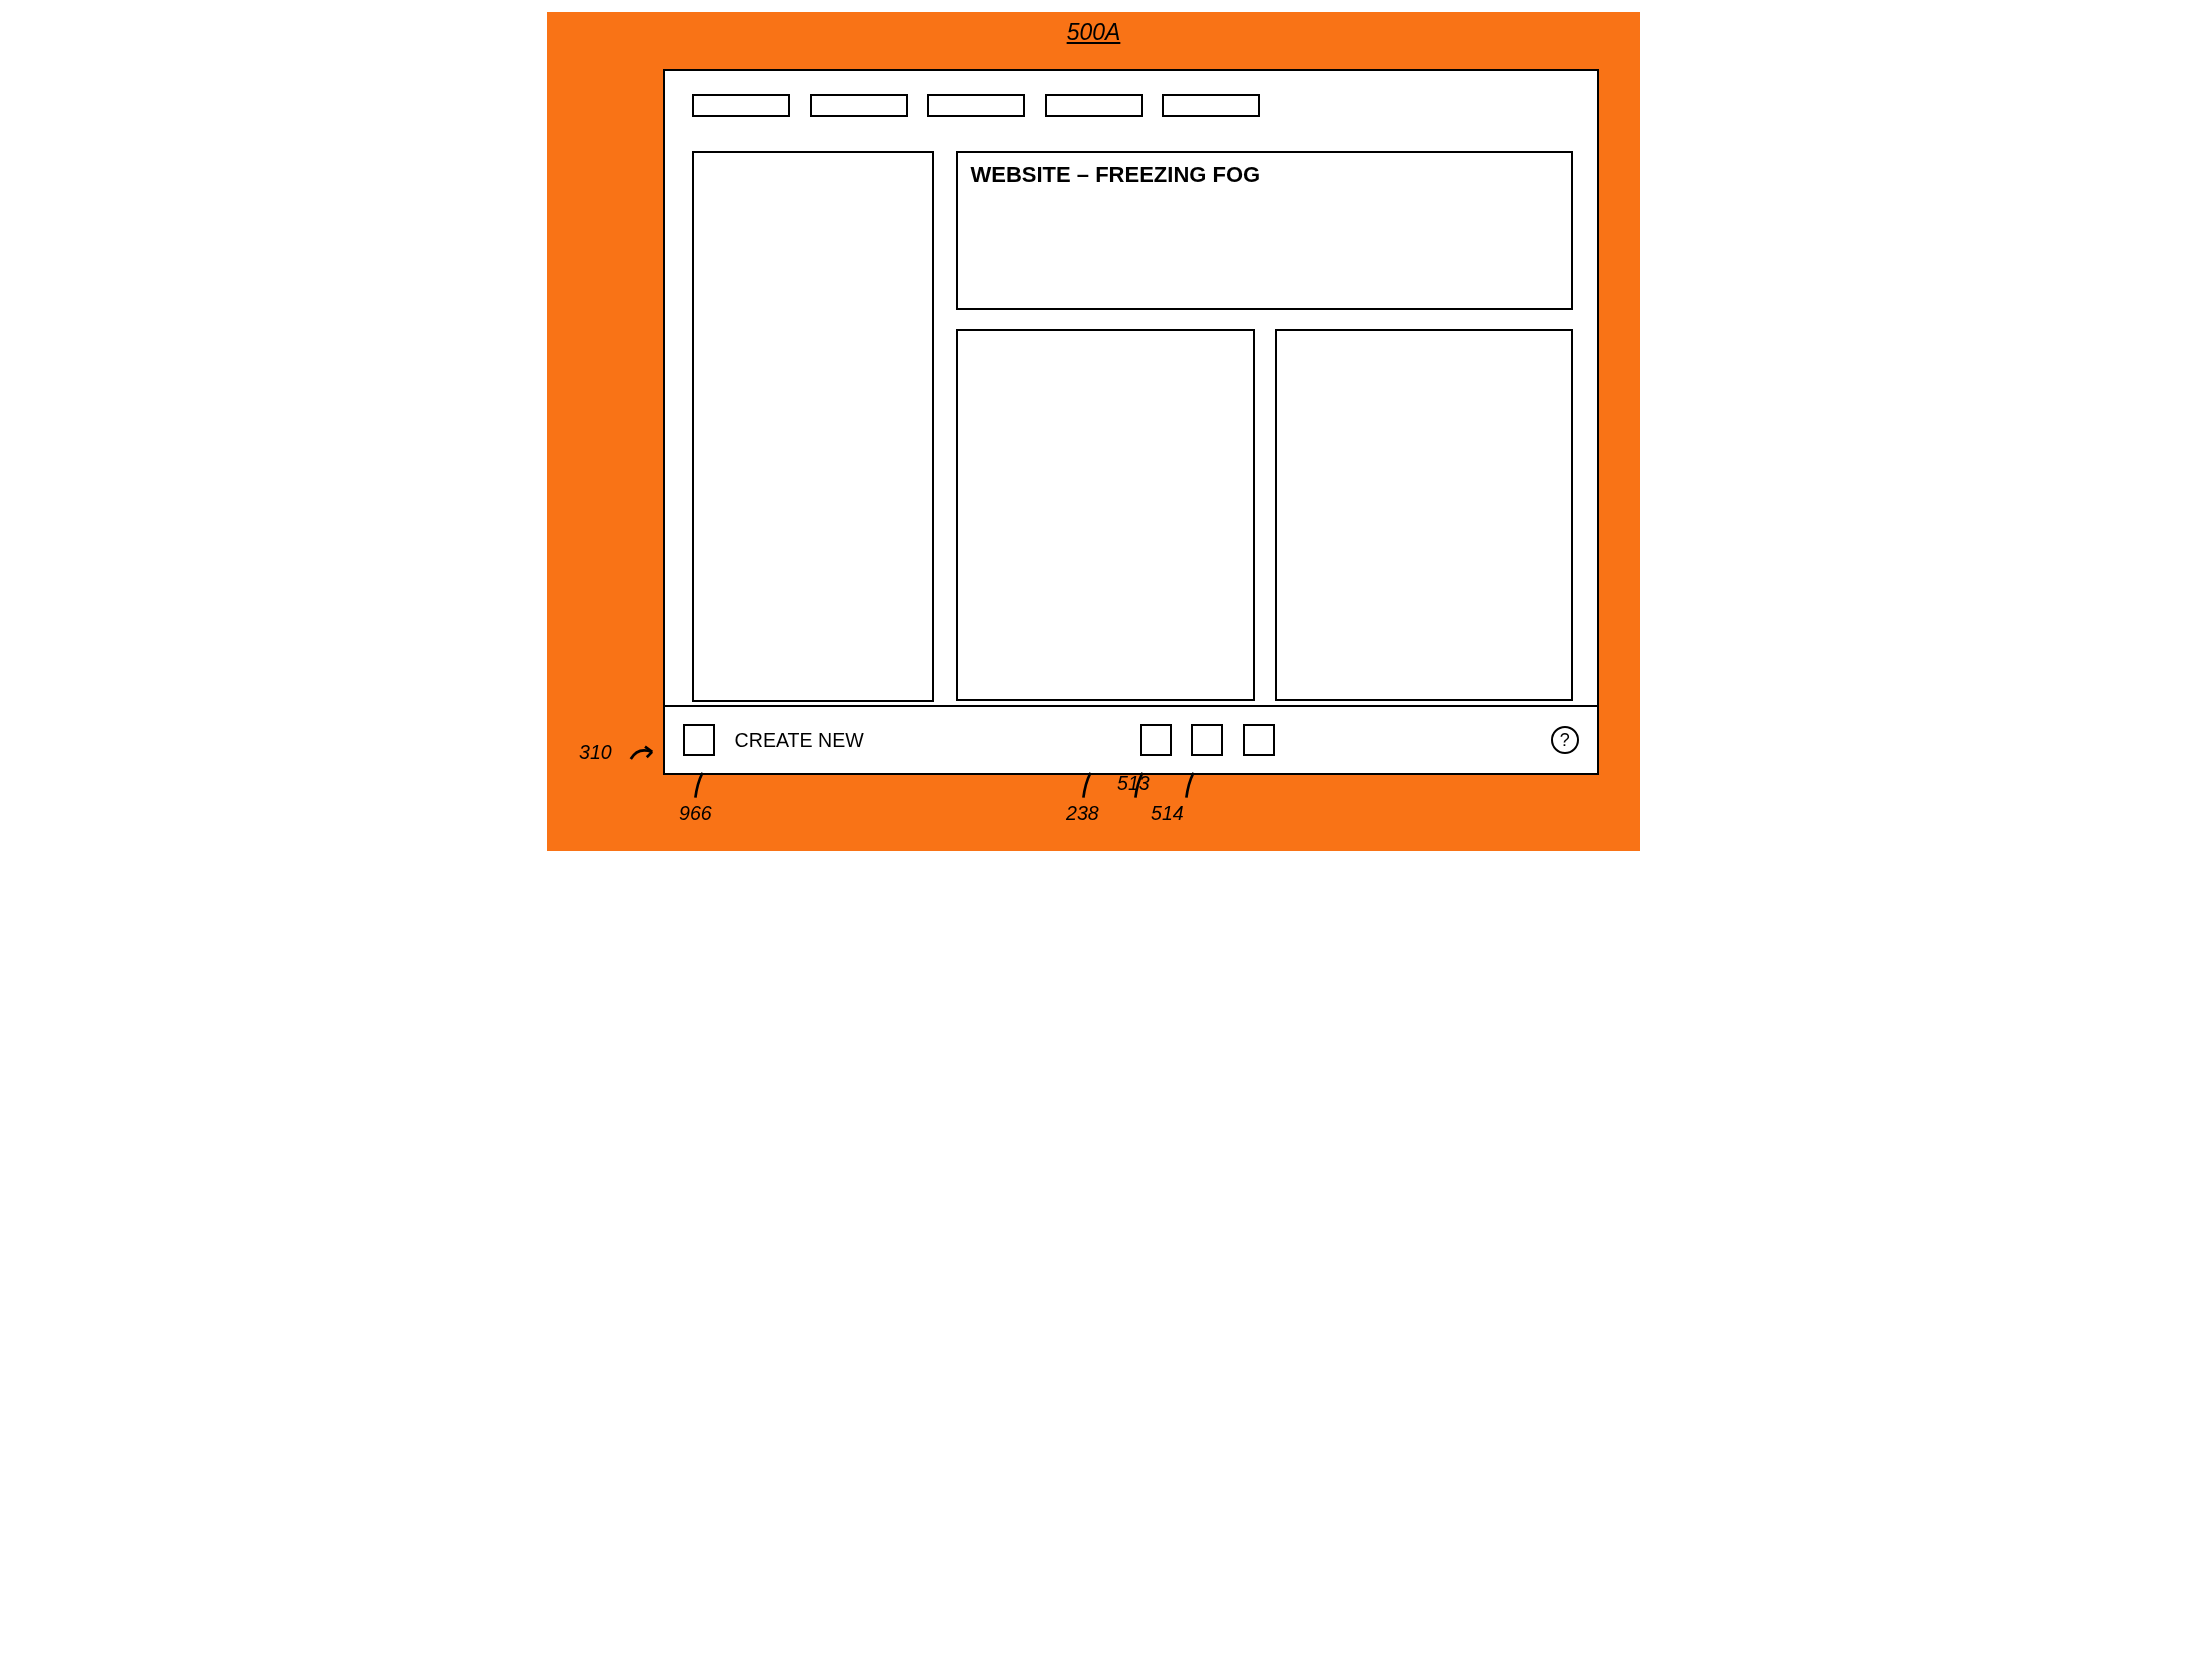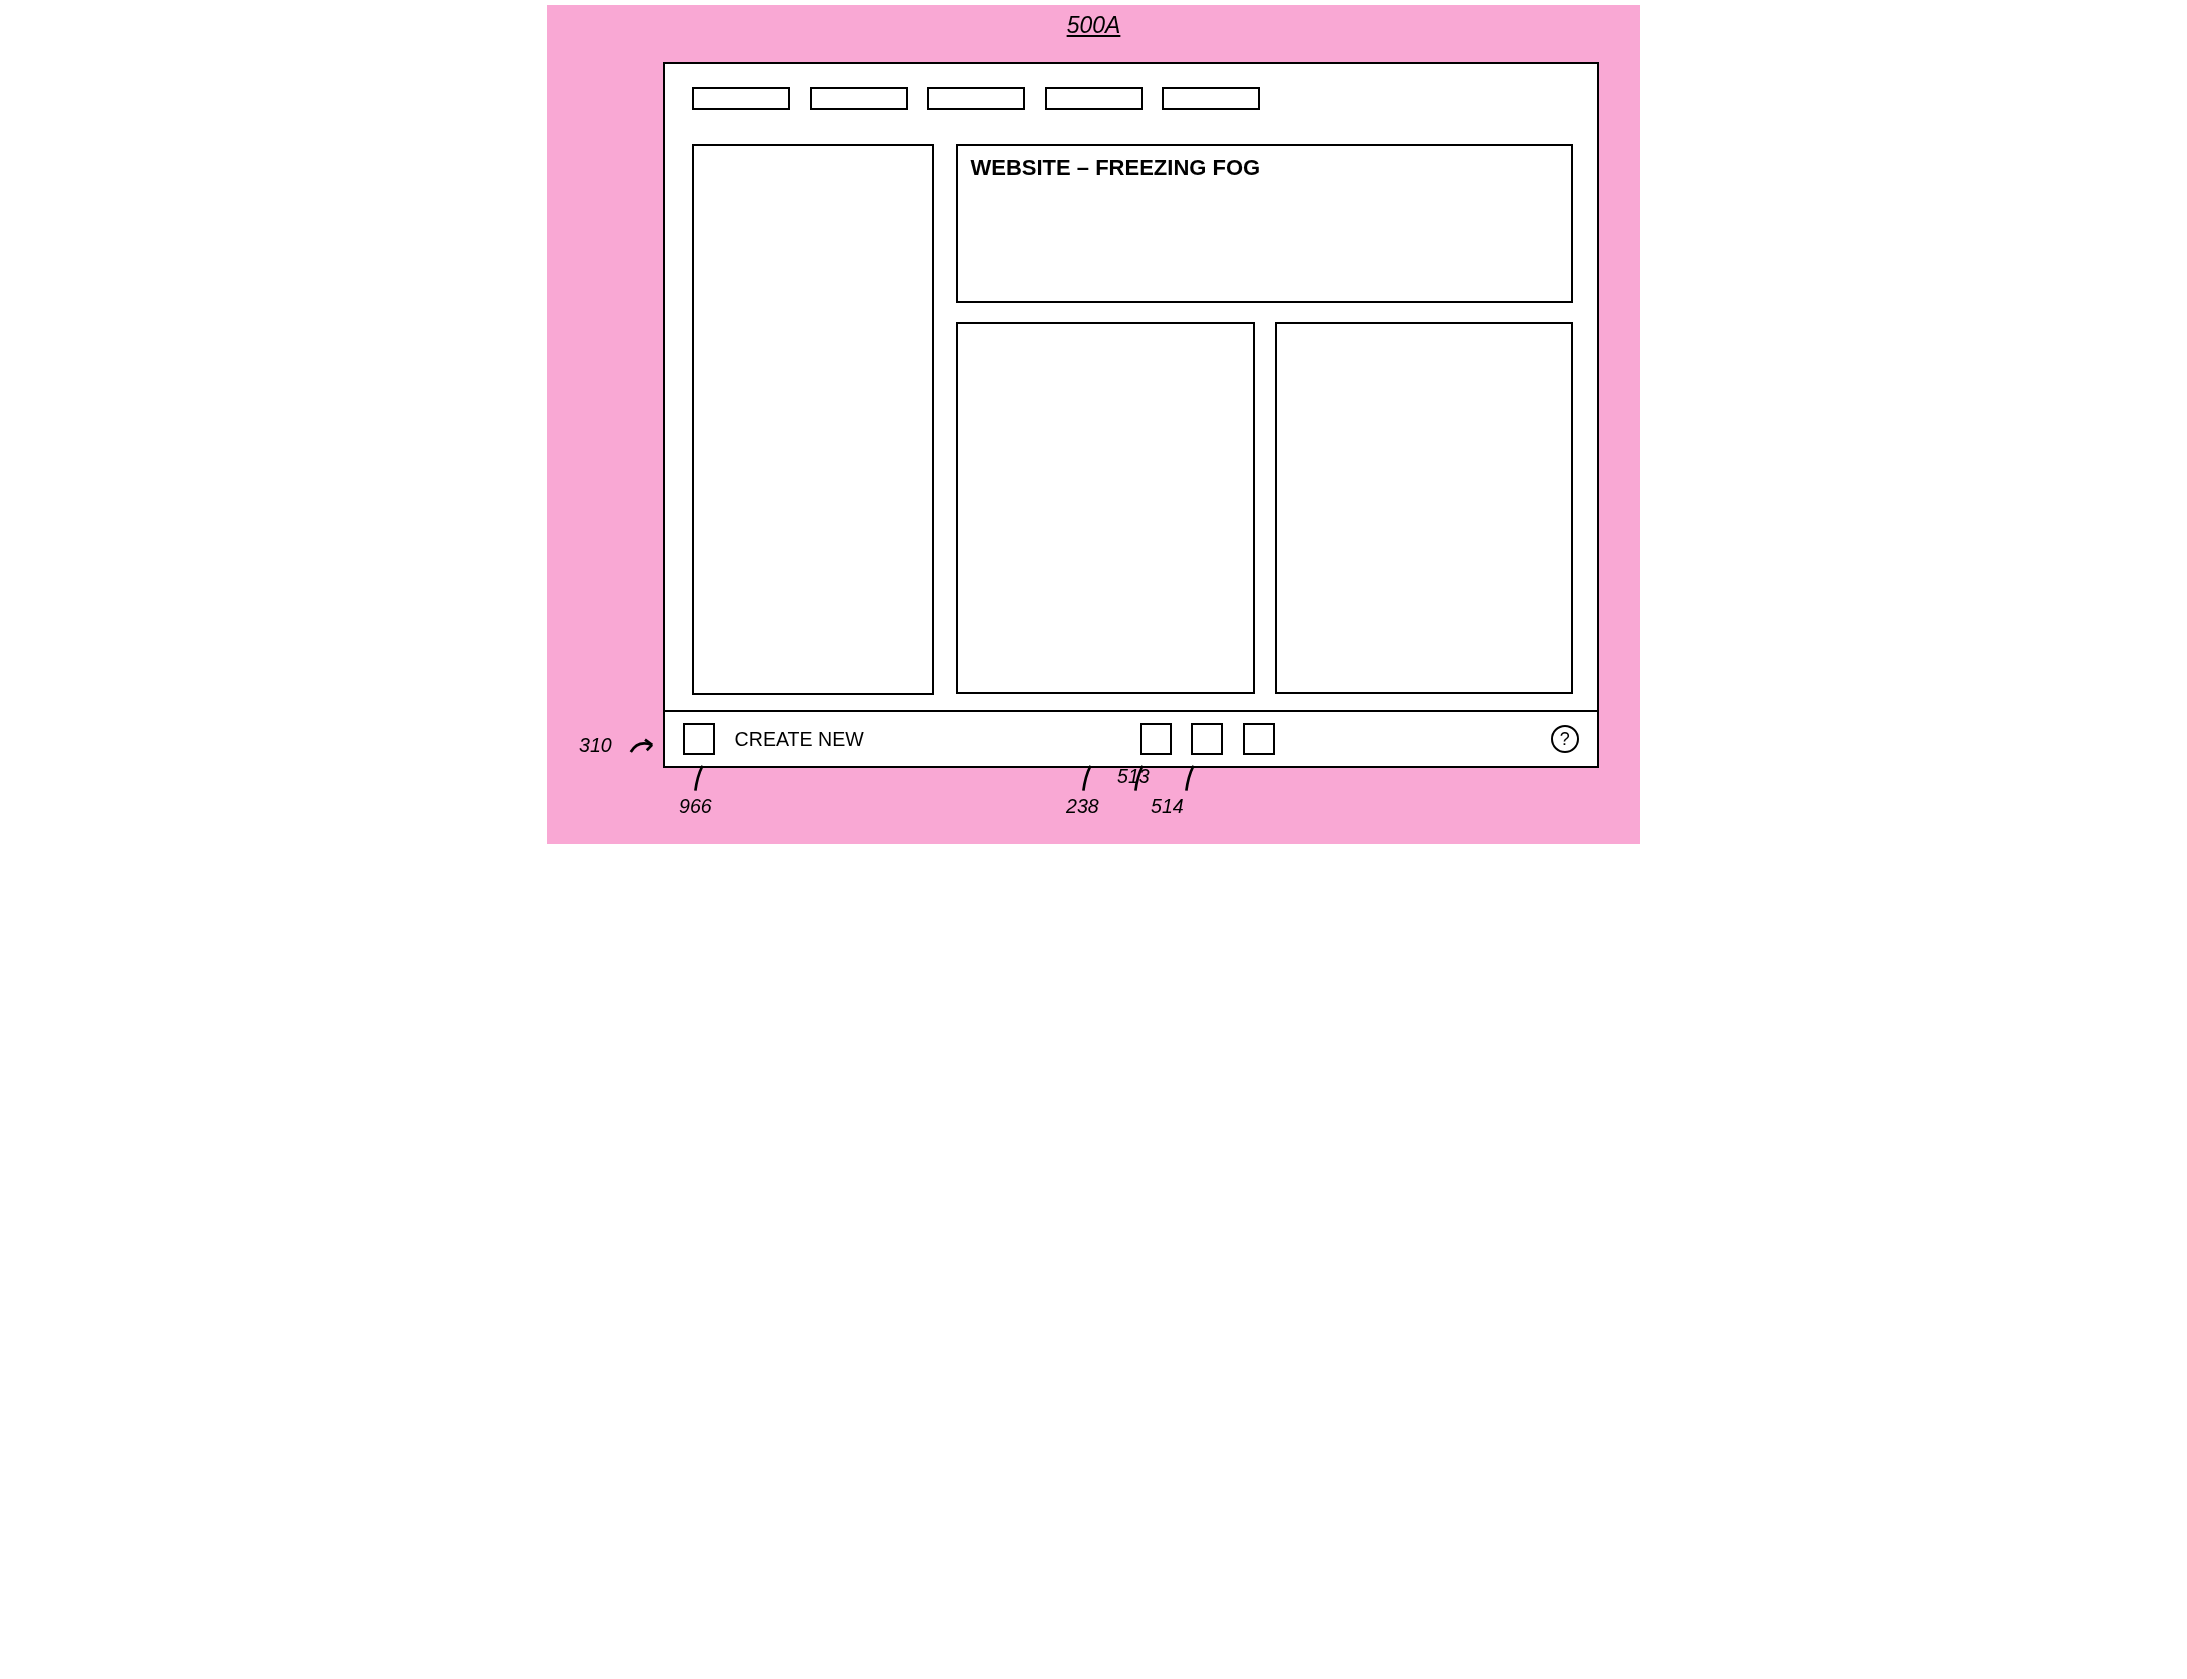--- a/index.html
+++ b/index.html
@@ -6,22 +6,22 @@
   html, body {
     margin: 0;
     padding: 0;
     background: #fff;
     font-family: Arial, Helvetica, sans-serif;
   }
   .canvas {
     position: relative;
     width: 1093px;
     height: 839px;
-    margin: 5px auto;
-    background: #f9a8d4;
+    margin: 12px auto;
+    background: #f97316;
   }
   .fig-label {
     position: absolute;
     left: 0; right: 0;
     top: 7.1px;
     text-align: center;
     font-style: italic;
     font-size: 23px;
     text-decoration: underline;
   }
@@ -87,21 +87,21 @@
     left: 610px;
     top: 258px;
     width: 298px;
     height: 372px;
     border: 2.7px solid #000;
     background: #fff;
   }
   .bottom-bar {
     position: absolute;
     left: 0; right: 0; bottom: 0;
-    height: 56px;
+    height: 68px;
     border-top: 2.7px solid #000;
     display: flex;
     align-items: center;
     padding: 0 18px;
   }
   .bb-square {
     width: 32px;
     height: 32px;
     border: 2.7px solid #000;
     background: #fff;

